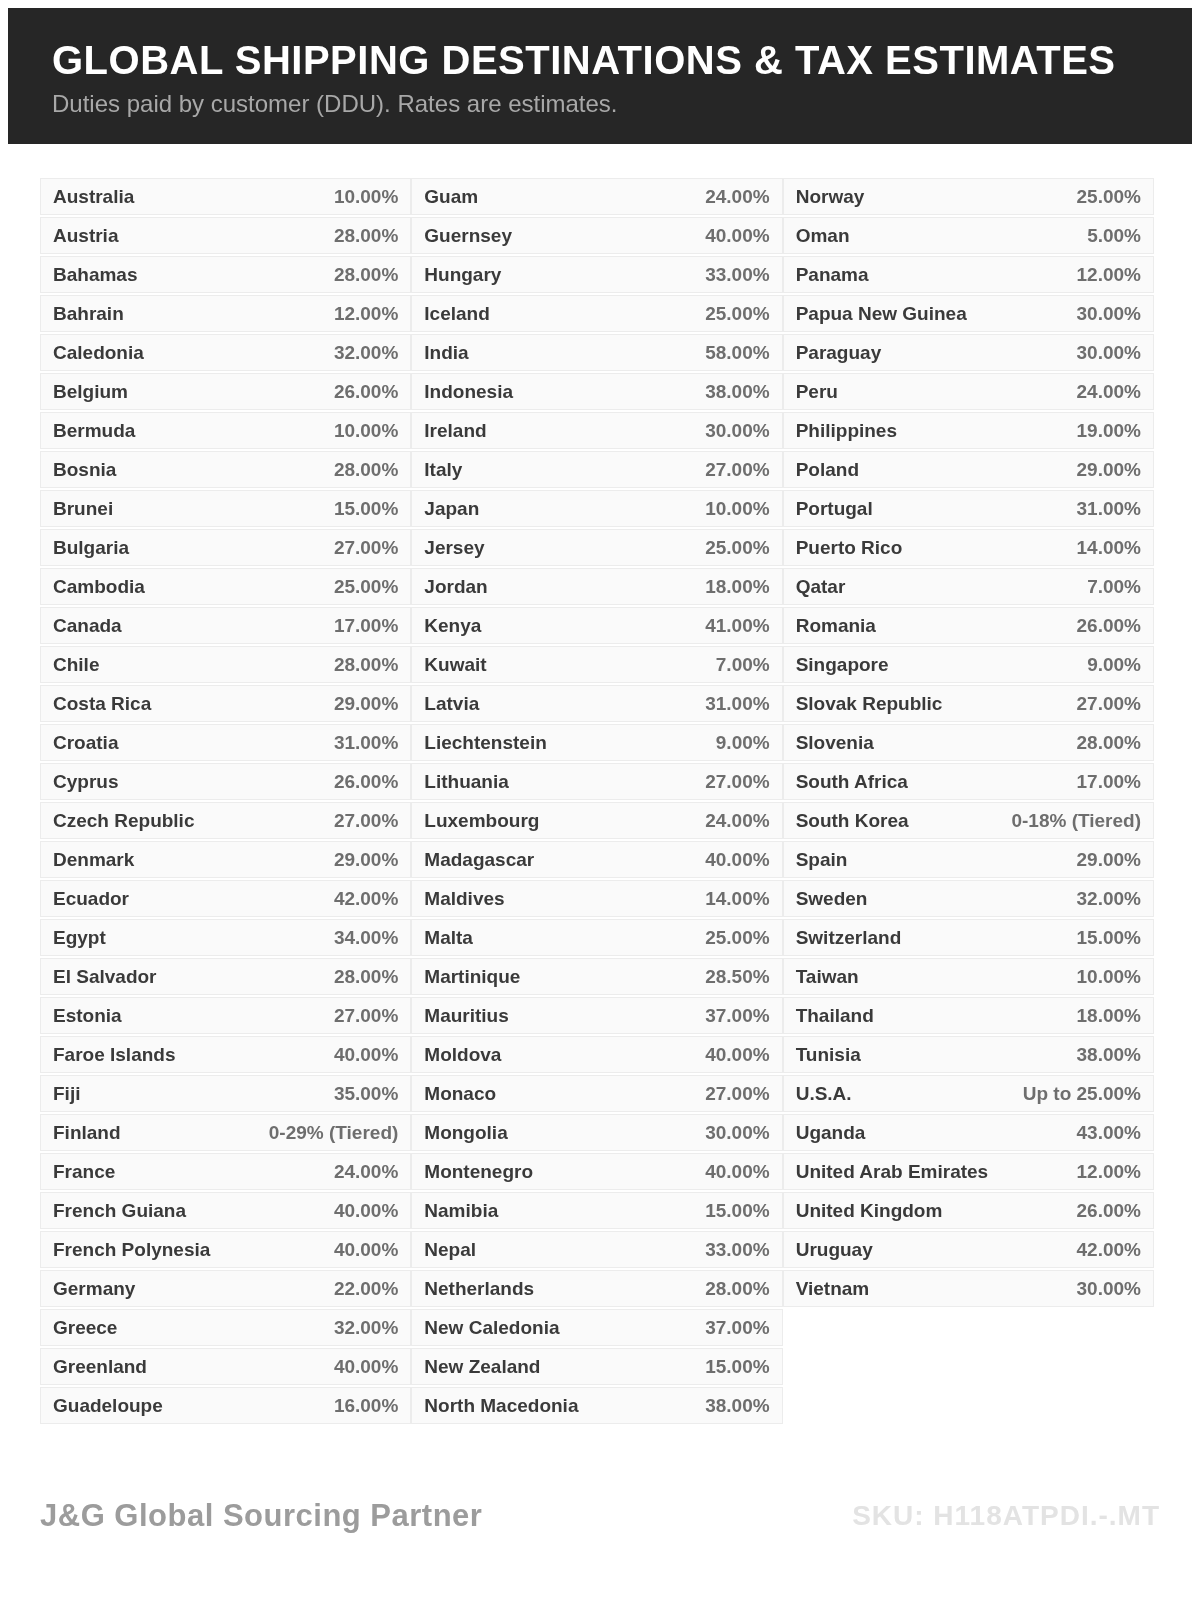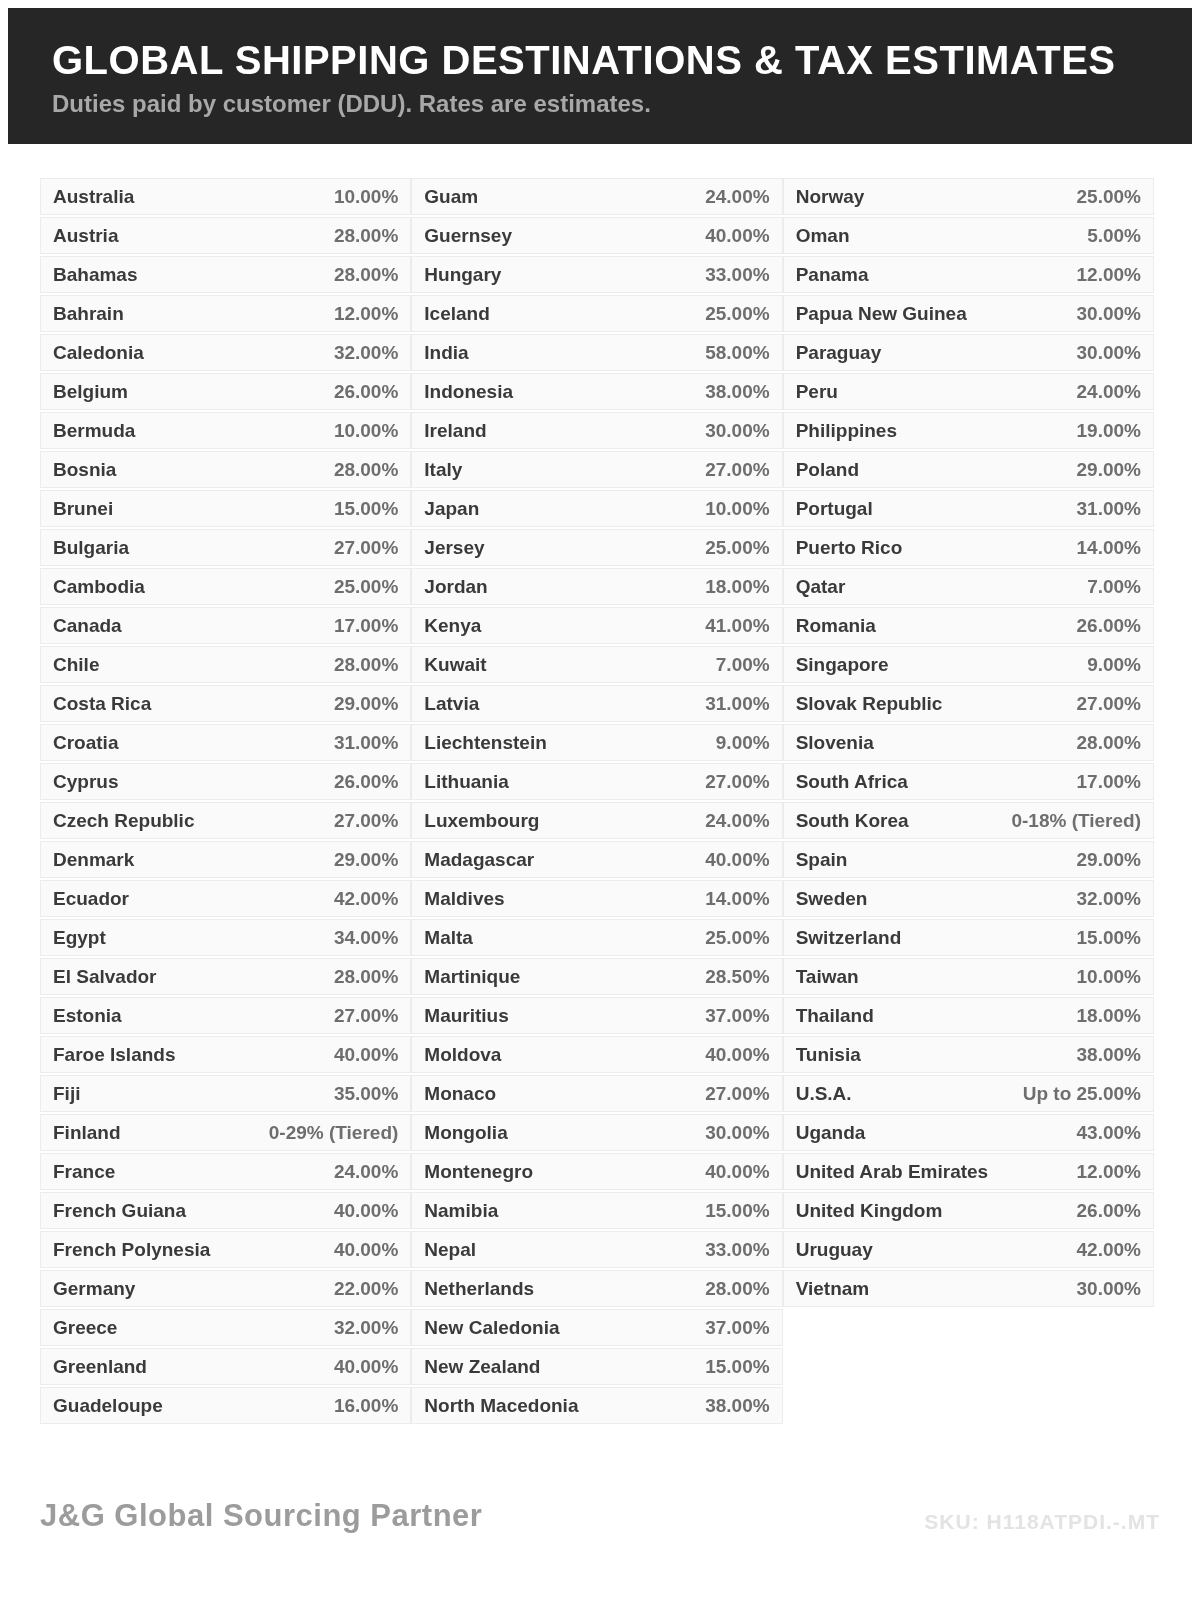--- a/index.html
+++ b/index.html
@@ -21,21 +21,21 @@
     color: #ffffff;
     font-size: 40px;
     font-weight: 700;
     letter-spacing: 0.5px;
     line-height: 1.1;
     white-space: nowrap;
   }
   .header-subtitle {
     color: #a8a8a8;
     font-size: 24px;
-    font-weight: 700;
+    font-weight: 400;
     margin-top: 8px;
     white-space: nowrap;
   }
   .rates-grid {
     margin: 34px 46px 0 40px;
     display: grid;
     grid-template-columns: repeat(3, 1fr);
     align-items: start;
   }
   .rates-col { width: 100%; }
@@ -62,30 +62,30 @@
     white-space: nowrap;
     text-align: right;
   }
   .footer {
     position: absolute;
     left: 40px;
     right: 40px;
     top: 1498px;
     display: flex;
     justify-content: space-between;
-    align-items: flex-end;
+    align-items: center;
   }
   .brand {
     font-size: 31px;
     font-weight: 700;
     color: #9c9c9c;
     letter-spacing: 0.5px;
   }
   .sku {
-    font-size: 21px;
+    font-size: 28px;
     font-weight: 700;
     color: #e3e3e3;
     letter-spacing: 1px;
     margin-left: 36px;
   }
 </style>
 </head>
 <body>
 
 <header class="header-band">

